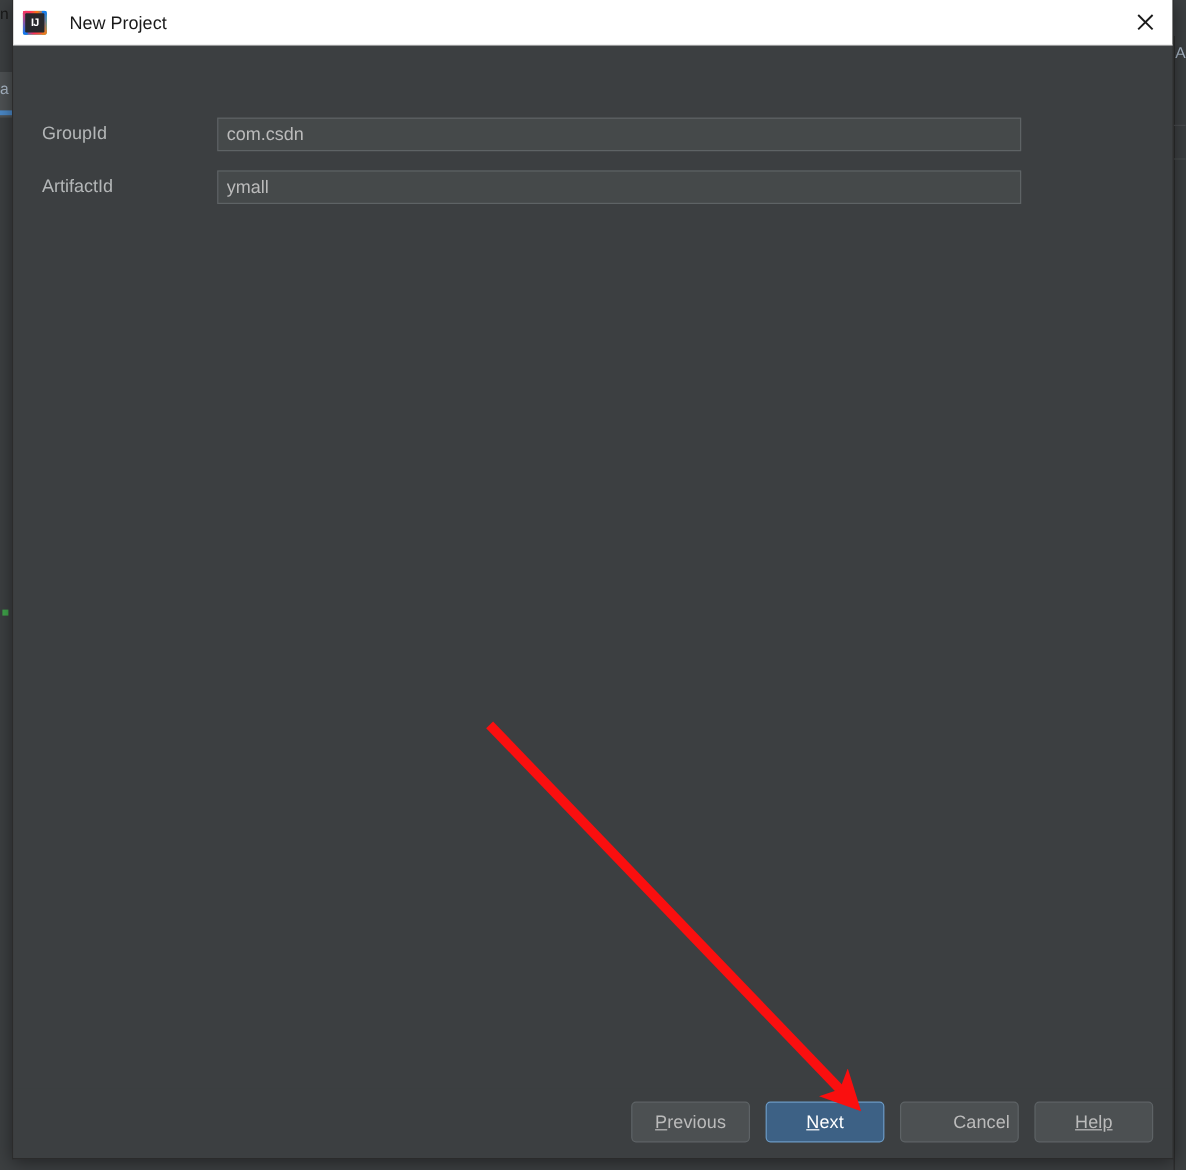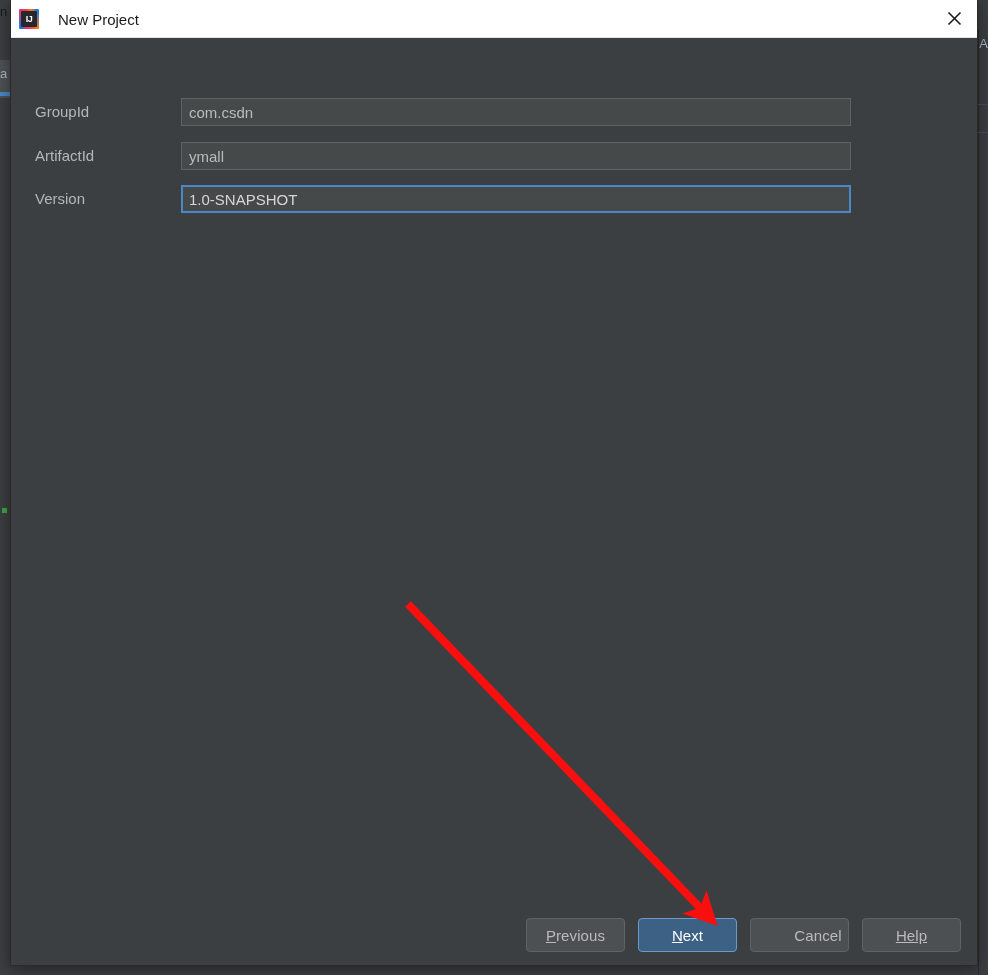--- a/index.html
+++ b/index.html
@@ -290,24 +290,20 @@
     <div class="form-row row-0">
       <div class="form-label">GroupId</div>
       <input class="form-input" type="text" value="com.csdn" style="">
     </div>
 
     <div class="form-row row-1">
       <div class="form-label">ArtifactId</div>
       <input class="form-input" type="text" value="ymall" style="">
     </div>
 
-    <div class="form-row row-2">
-      <div class="form-label">Version</div>
-      <input class="form-input focused" type="text" value="1.0-SNAPSHOT" style="">
-    </div>
 
   </div>
 
   <div class="dialog-footer">
     <button class="dialog-button btn-previous">
       <span class="mnemonic">P</span>
         <span>revious</span>
     </button>
     <button class="dialog-button btn-next">
       <span class="mnemonic">N</span>

